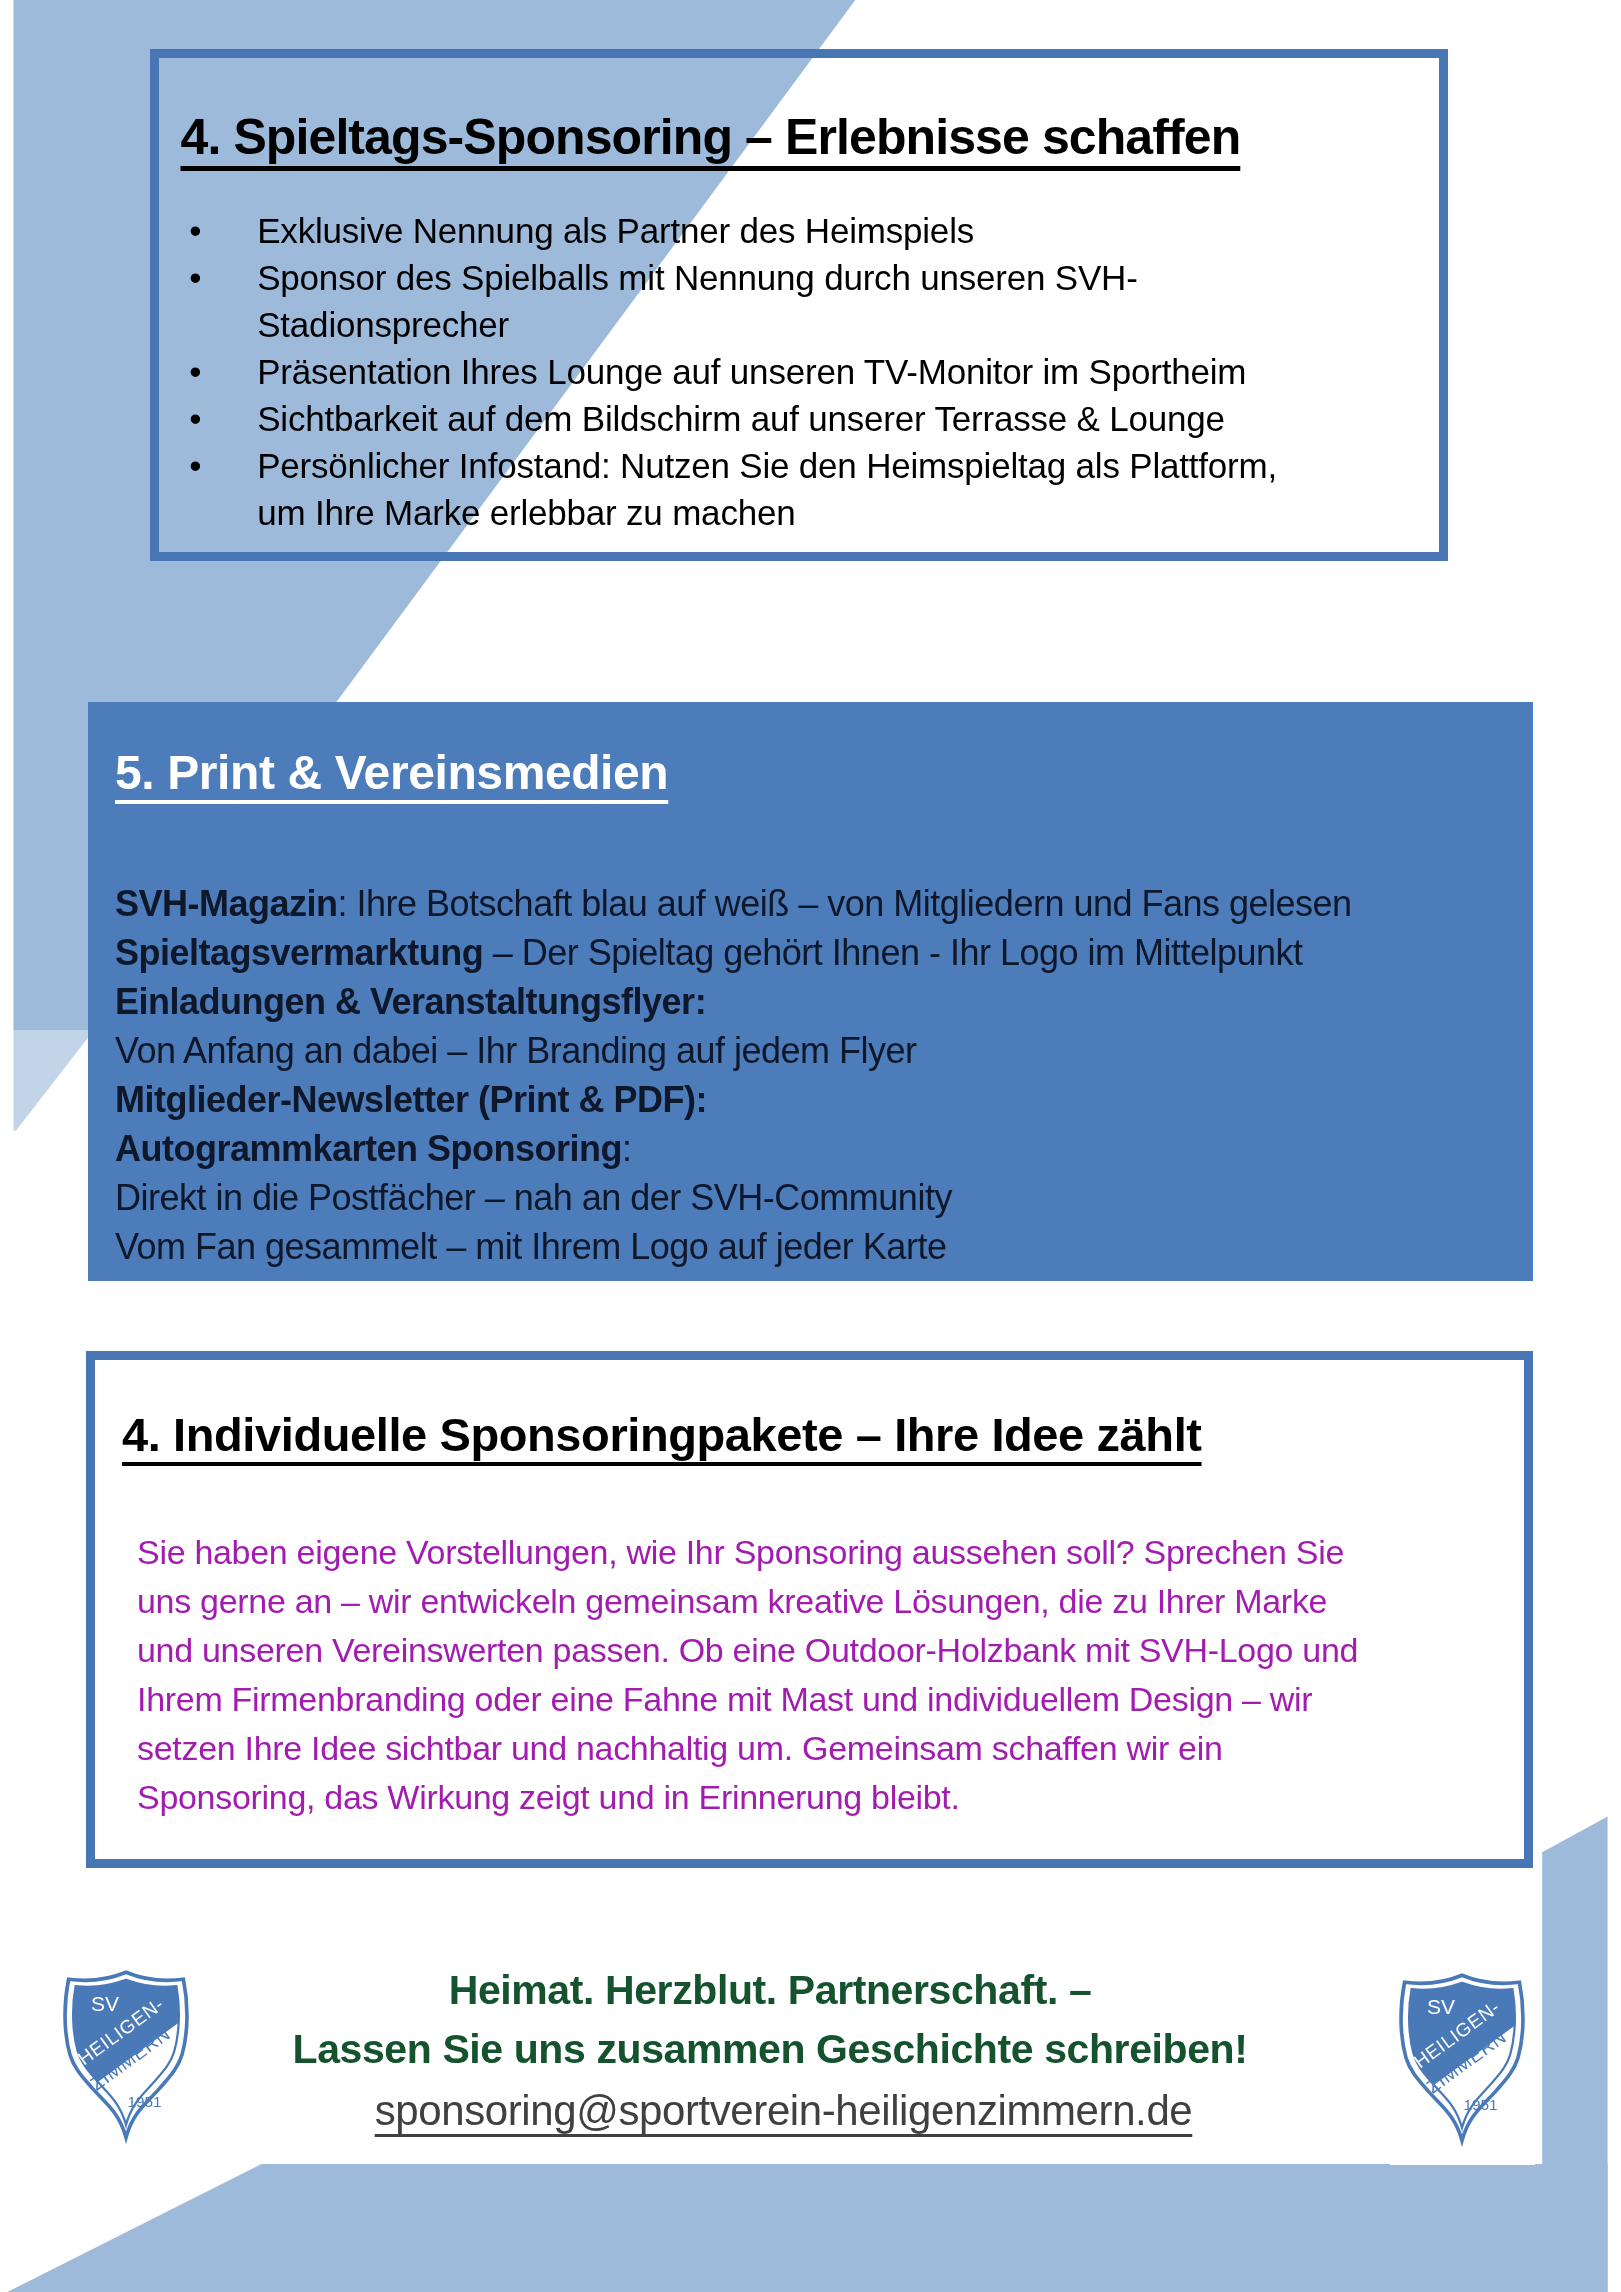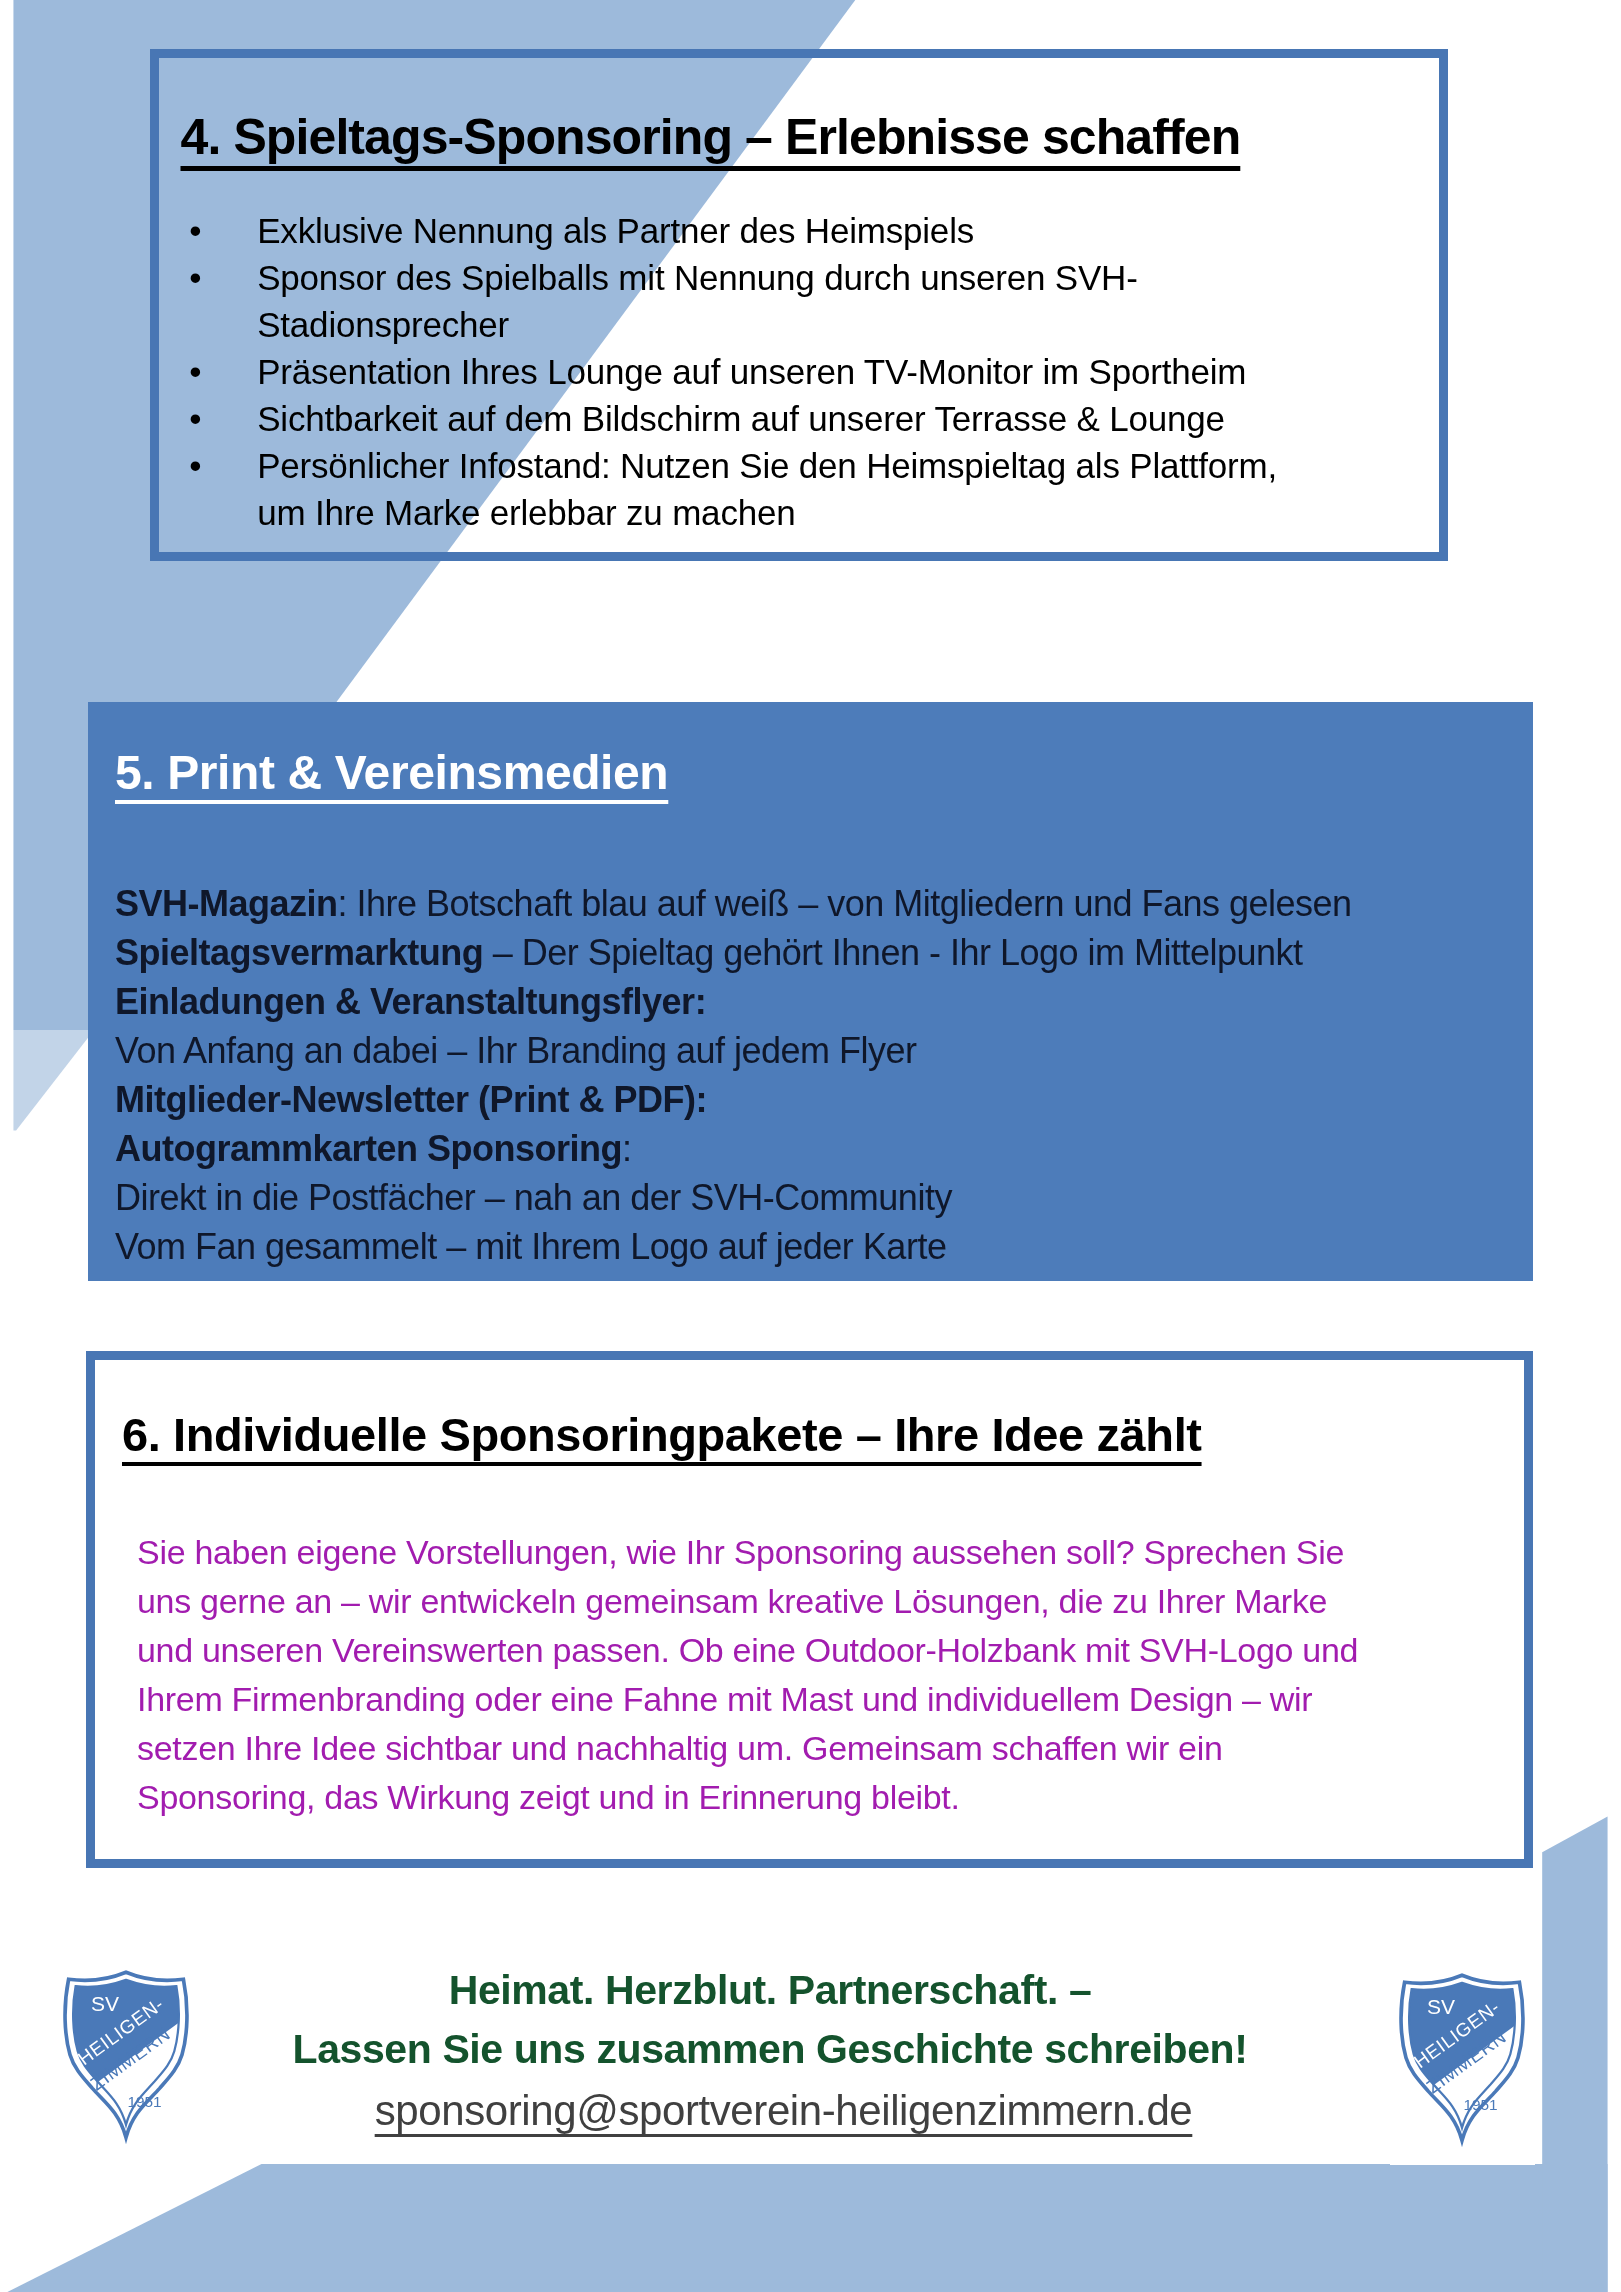--- a/index.html
+++ b/index.html
@@ -132,21 +132,21 @@
       <div class="b5-line"><span class="lead">Einladungen &amp; Veranstaltungsflyer:</span><span></span></div>
       <div class="b5-line"><span class="lead"></span><span>Von Anfang an dabei – Ihr Branding auf jedem Flyer</span></div>
       <div class="b5-line"><span class="lead">Mitglieder-Newsletter (Print &amp; PDF):</span><span></span></div>
       <div class="b5-line"><span class="lead">Autogrammkarten Sponsoring</span><span>:</span></div>
       <div class="b5-line"><span class="lead"></span><span>Direkt in die Postfächer – nah an der SVH-Community</span></div>
       <div class="b5-line"><span class="lead"></span><span>Vom Fan gesammelt – mit Ihrem Logo auf jeder Karte</span></div>
     </div>
   </div>
 
   <div class="box6">
-    <div class="box6-title">6. Individuelle Sponsoringpakete – Ihre Idee zählt</div>
+    <div class="box6-title">4. Individuelle Sponsoringpakete – Ihre Idee zählt</div>
     <div class="box6-para">Sie haben eigene Vorstellungen, wie Ihr Sponsoring aussehen soll? Sprechen Sie
 uns gerne an – wir entwickeln gemeinsam kreative Lösungen, die zu Ihrer Marke
 und unseren Vereinswerten passen. Ob eine Outdoor-Holzbank mit SVH-Logo und
 Ihrem Firmenbranding oder eine Fahne mit Mast und individuellem Design – wir
 setzen Ihre Idee sichtbar und nachhaltig um. Gemeinsam schaffen wir ein
 Sponsoring, das Wirkung zeigt und in Erinnerung bleibt.</div>
   </div>
 
   <div class="logo-patch"></div>
 

